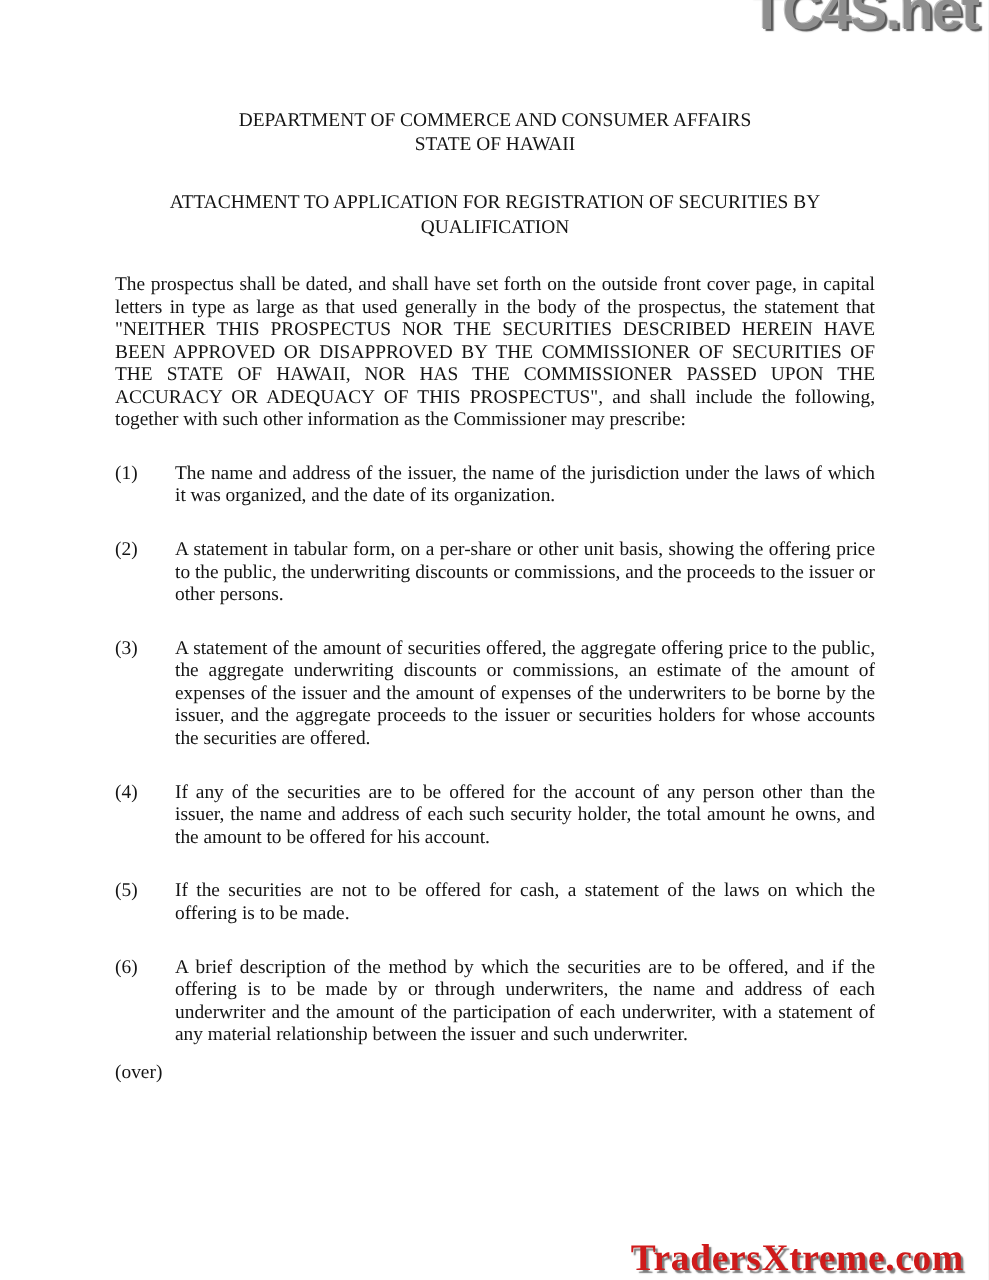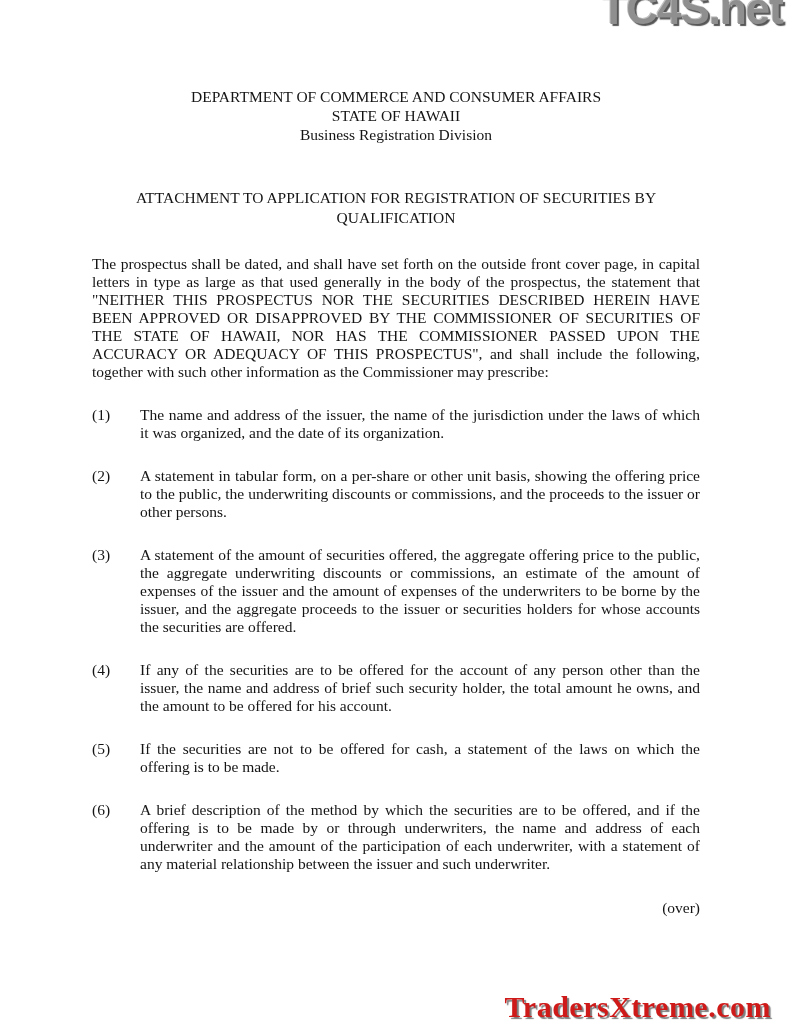--- a/index.html
+++ b/index.html
@@ -18,21 +18,21 @@
   }
   .content {
     position: absolute;
     top: 88px;
     left: 92px;
     right: 91px;
   }
   .header-block { text-align: center; }
   .header-line { line-height: 18.8px; }
   .doc-title {
-    margin-top: 44px;
+    margin-top: 26px;
     text-align: center;
     line-height: 20px;
   }
   .subtitle-block { margin-top: 22px; text-align: center; }
   .subtitle-line { line-height: 18.5px; }
   .intro {
     margin-top: 27px;
     text-align: justify;
   }
   .num-list { margin-top: 6px; }
@@ -41,22 +41,22 @@
     margin-top: 25px;
   }
   .num-col {
     flex: 0 0 48px;
   }
   .item-text {
     flex: 1;
     text-align: justify;
   }
   .over-label {
-    margin-top: 26px;
-    text-align: right;
+    margin-top: 12px;
+    text-align: left;
   }
   
   .wm-tc4s {
     position: absolute;
     top: 0px;
     right: 8px;
     font-family: "Liberation Sans", sans-serif;
     font-weight: bold;
     font-size: 44px;
     letter-spacing: -1px;
@@ -98,21 +98,20 @@
 </head>
 <body>
 
 <div class="page">
 
   <div class="content">
 
     <div class="header-block">
       <div class="header-line">DEPARTMENT OF COMMERCE AND CONSUMER AFFAIRS</div>
       <div class="header-line">STATE OF HAWAII</div>
-      <div class="header-line">Business Registration Division</div>
     </div>
 
     <div class="doc-title">ATTACHMENT TO APPLICATION FOR REGISTRATION OF SECURITIES BY QUALIFICATION</div>
 
 
     <div class="intro">The prospectus shall be dated, and shall have set forth on the outside front cover page, in capital letters in type as large as that used generally in the body of the prospectus, the statement that "NEITHER THIS PROSPECTUS NOR THE SECURITIES DESCRIBED HEREIN HAVE BEEN APPROVED OR DISAPPROVED BY THE COMMISSIONER OF SECURITIES OF THE STATE OF HAWAII, NOR HAS THE COMMISSIONER PASSED UPON THE ACCURACY OR ADEQUACY OF THIS PROSPECTUS", and shall include the following, together with such other information as the Commissioner may prescribe:</div>
 
     <div class="num-list">
       <div class="num-item">
         <div class="num-col">(1)</div>
@@ -121,21 +120,21 @@
       <div class="num-item">
         <div class="num-col">(2)</div>
         <div class="item-text">A statement in tabular form, on a per-share or other unit basis, showing the offering price to the public, the underwriting discounts or commissions, and the proceeds to the issuer or other persons.</div>
       </div>
       <div class="num-item">
         <div class="num-col">(3)</div>
         <div class="item-text">A statement of the amount of securities offered, the aggregate offering price to the public, the aggregate underwriting discounts or commissions, an estimate of the amount of expenses of the issuer and the amount of expenses of the underwriters to be borne by the issuer, and the aggregate proceeds to the issuer or securities holders for whose accounts the securities are offered.</div>
       </div>
       <div class="num-item">
         <div class="num-col">(4)</div>
-        <div class="item-text">If any of the securities are to be offered for the account of any person other than the issuer, the name and address of brief such security holder, the total amount he owns, and the amount to be offered for his account.</div>
+        <div class="item-text">If any of the securities are to be offered for the account of any person other than the issuer, the name and address of each such security holder, the total amount he owns, and the amount to be offered for his account.</div>
       </div>
       <div class="num-item">
         <div class="num-col">(5)</div>
         <div class="item-text">If the securities are not to be offered for cash, a statement of the laws on which the offering is to be made.</div>
       </div>
       <div class="num-item">
         <div class="num-col">(6)</div>
         <div class="item-text">A brief description of the method by which the securities are to be offered, and if the offering is to be made by or through underwriters, the name and address of each underwriter and the amount of the participation of each underwriter, with a statement of any material relationship between the issuer and such underwriter.</div>
       </div>
     </div>

